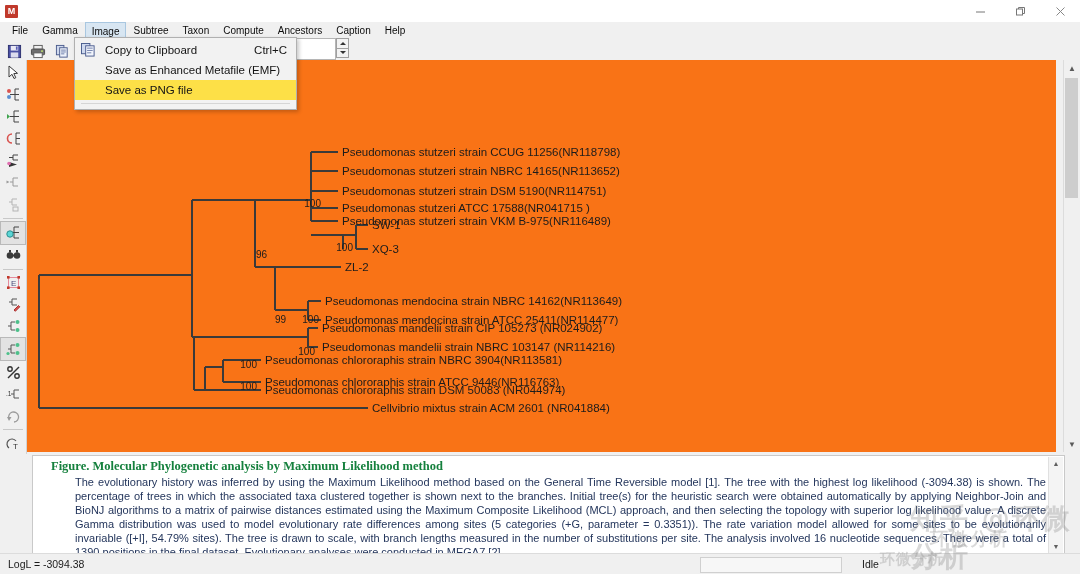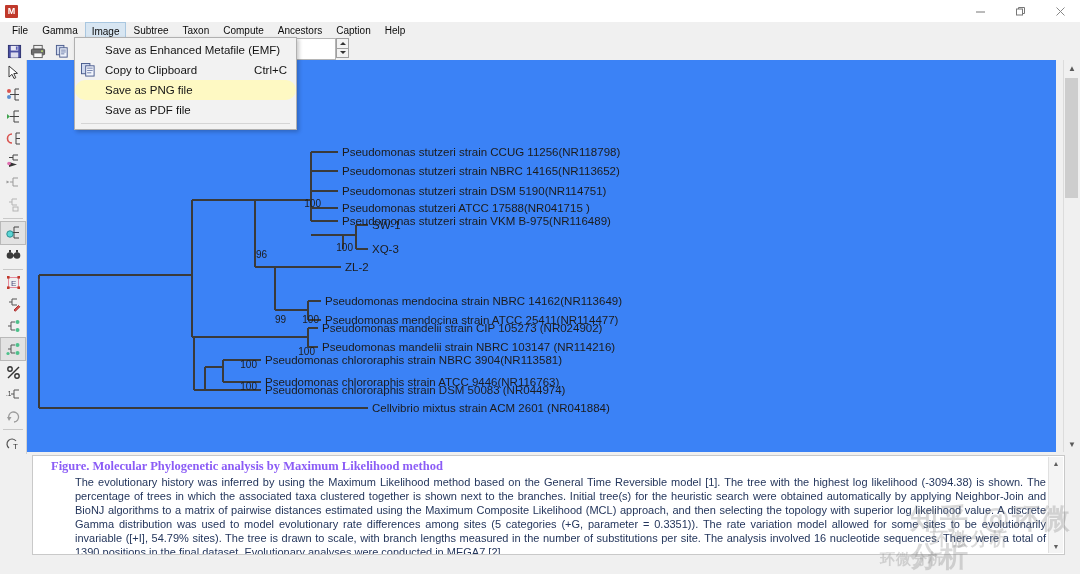--- a/index.html
+++ b/index.html
@@ -72,37 +72,37 @@
     background:#f0f0f0;border-right:1px solid #d2d2d2;
     display:flex;flex-direction:column;align-items:center;padding-top:2px;
   }
   .sbtn{width:24px;height:26px;display:flex;align-items:center;justify-content:center;}
   .sbtn.sel{background:#e2e2e2;border:1px solid #b9b9b9;}
   .sb-sep{width:20px;height:1px;background:#c8c8c8;margin:2px 0;}
   .sbtn svg{display:block;}
 
   
   .canvas{
-    position:absolute;left:27px;top:60px;width:1029px;height:392px;background:#3b82f6;
+    position:absolute;left:27px;top:60px;width:1029px;height:392px;background:#f97316;
     overflow:hidden;
   }
   .vscroll{
     position:absolute;right:0;top:60px;width:16px;height:392px;background:#f0f0f0;
     border-left:1px solid #dcdcdc;
   }
   .vscroll .thumb{position:absolute;left:1px;top:0;width:13px;height:120px;background:#cdcdcd;}
   .vsb-arrow{position:absolute;left:0;width:16px;height:16px;display:flex;align-items:center;justify-content:center;color:#5a5a5a;font-size:8px;}
 
   
   .caption{
     position:absolute;left:32px;top:455px;width:1031px;height:98px;background:#fff;
     border:1px solid #c9c9c9;overflow:hidden;
   }
   .cap-inner{position:absolute;left:18px;top:3px;right:18px;}
-  .cap-title{font-family:"Liberation Serif", serif;font-weight:bold;font-size:12.5px;color:#8b5cf6;margin-bottom:1px;}
+  .cap-title{font-family:"Liberation Serif", serif;font-weight:bold;font-size:12.5px;color:#15803d;margin-bottom:1px;}
   .cap-body{font-size:11px;color:#24365c;line-height:14px;text-align:justify;margin-left:24px;}
   .cap-scroll{position:absolute;right:1px;top:1px;width:14px;height:96px;background:#f4f4f4;border-left:1px solid #e0e0e0;}
   .cap-scroll .sarw{position:absolute;left:0;width:14px;height:13px;text-align:center;font-size:7px;color:#606060;line-height:13px;}
 
   
   .statusbar{
     position:absolute;left:0;bottom:0;width:1080px;height:20px;background:#f0f0f0;
     border-top:1px solid #dcdcdc;display:flex;align-items:center;
   }
   .st-left{position:absolute;left:8px;font-size:10.5px;color:#1a1a1a;}
@@ -113,21 +113,21 @@
   .dropdown{
     position:absolute;left:74px;top:37px;width:221px;
     background:#f2f2f2;border:1px solid #b0b0b0;
     box-shadow:2px 2px 4px rgba(0,0,0,.22);
     padding:2px 0;z-index:40;
   }
   .dd-item{
     height:20px;display:flex;align-items:center;position:relative;
     font-size:11.5px;color:#141414;padding-left:30px;
   }
-  .dd-item.hl{background:#fef9c3;border-radius:10px;}
+  .dd-item.hl{background:#fde047;}
   .dd-shortcut{position:absolute;right:9px;font-size:11.5px;color:#141414;}
   .dd-sep{height:1px;background:#d5d5d5;margin:3px 6px;}
   .dd-icon{position:absolute;left:6px;top:3px;width:15px;height:14px;}
 
   
   .wm{
     position:absolute;color:rgba(130,130,130,.30);font-weight:bold;
     pointer-events:none;user-select:none;z-index:30;
     font-family:"DejaVu Sans", sans-serif;
   }
@@ -452,40 +452,42 @@
     <div class="cap-scroll">
       <div class="sarw" style="top:0">▲</div>
       <div class="sarw" style="bottom:0">▼</div>
     </div>
   </div>
 
   <div class="wm wm1">知乎 @环微分析</div>
   <div class="wm wm2">环微分析</div>
   <div class="wm wm3">环微分析</div>
 
+  <div class="statusbar">
+    <div class="st-left">LogL = -3094.38</div>
+    <div class="st-box"></div>
+    <div class="st-right">Idle</div>
+  </div>
 
   <div class="dropdown">
-    <div class="dd-item">
-      <span>Save as Enhanced Metafile (EMF)</span>
-    </div>
     <div class="dd-item">
       <span class="dd-icon">
         <svg width="15" height="14" viewBox="0 0 16 15">
           <rect x="0.5" y="0.5" width="9" height="11" fill="#cfd9ee" stroke="#46598c"></rect>
           <rect x="5" y="3" width="9" height="11" fill="#f2f5fc" stroke="#46598c"></rect>
           <line x1="6.5" y1="5.5" x2="12.5" y2="5.5" stroke="#6a7ba8"></line>
           <line x1="6.5" y1="8" x2="12.5" y2="8" stroke="#6a7ba8"></line>
           <line x1="6.5" y1="10.5" x2="11" y2="10.5" stroke="#6a7ba8"></line>
         </svg>
       </span>
       <span>Copy to Clipboard</span>
       <span class="dd-shortcut">Ctrl+C</span>
     </div>
+    <div class="dd-item">
+      <span>Save as Enhanced Metafile (EMF)</span>
+    </div>
     <div class="dd-item hl">
       <span>Save as PNG file</span>
     </div>
-    <div class="dd-item">
-      <span>Save as PDF file</span>
-    </div>
     <div class="dd-sep"></div>
   </div>
 
 </div>
 
 </body></html>

